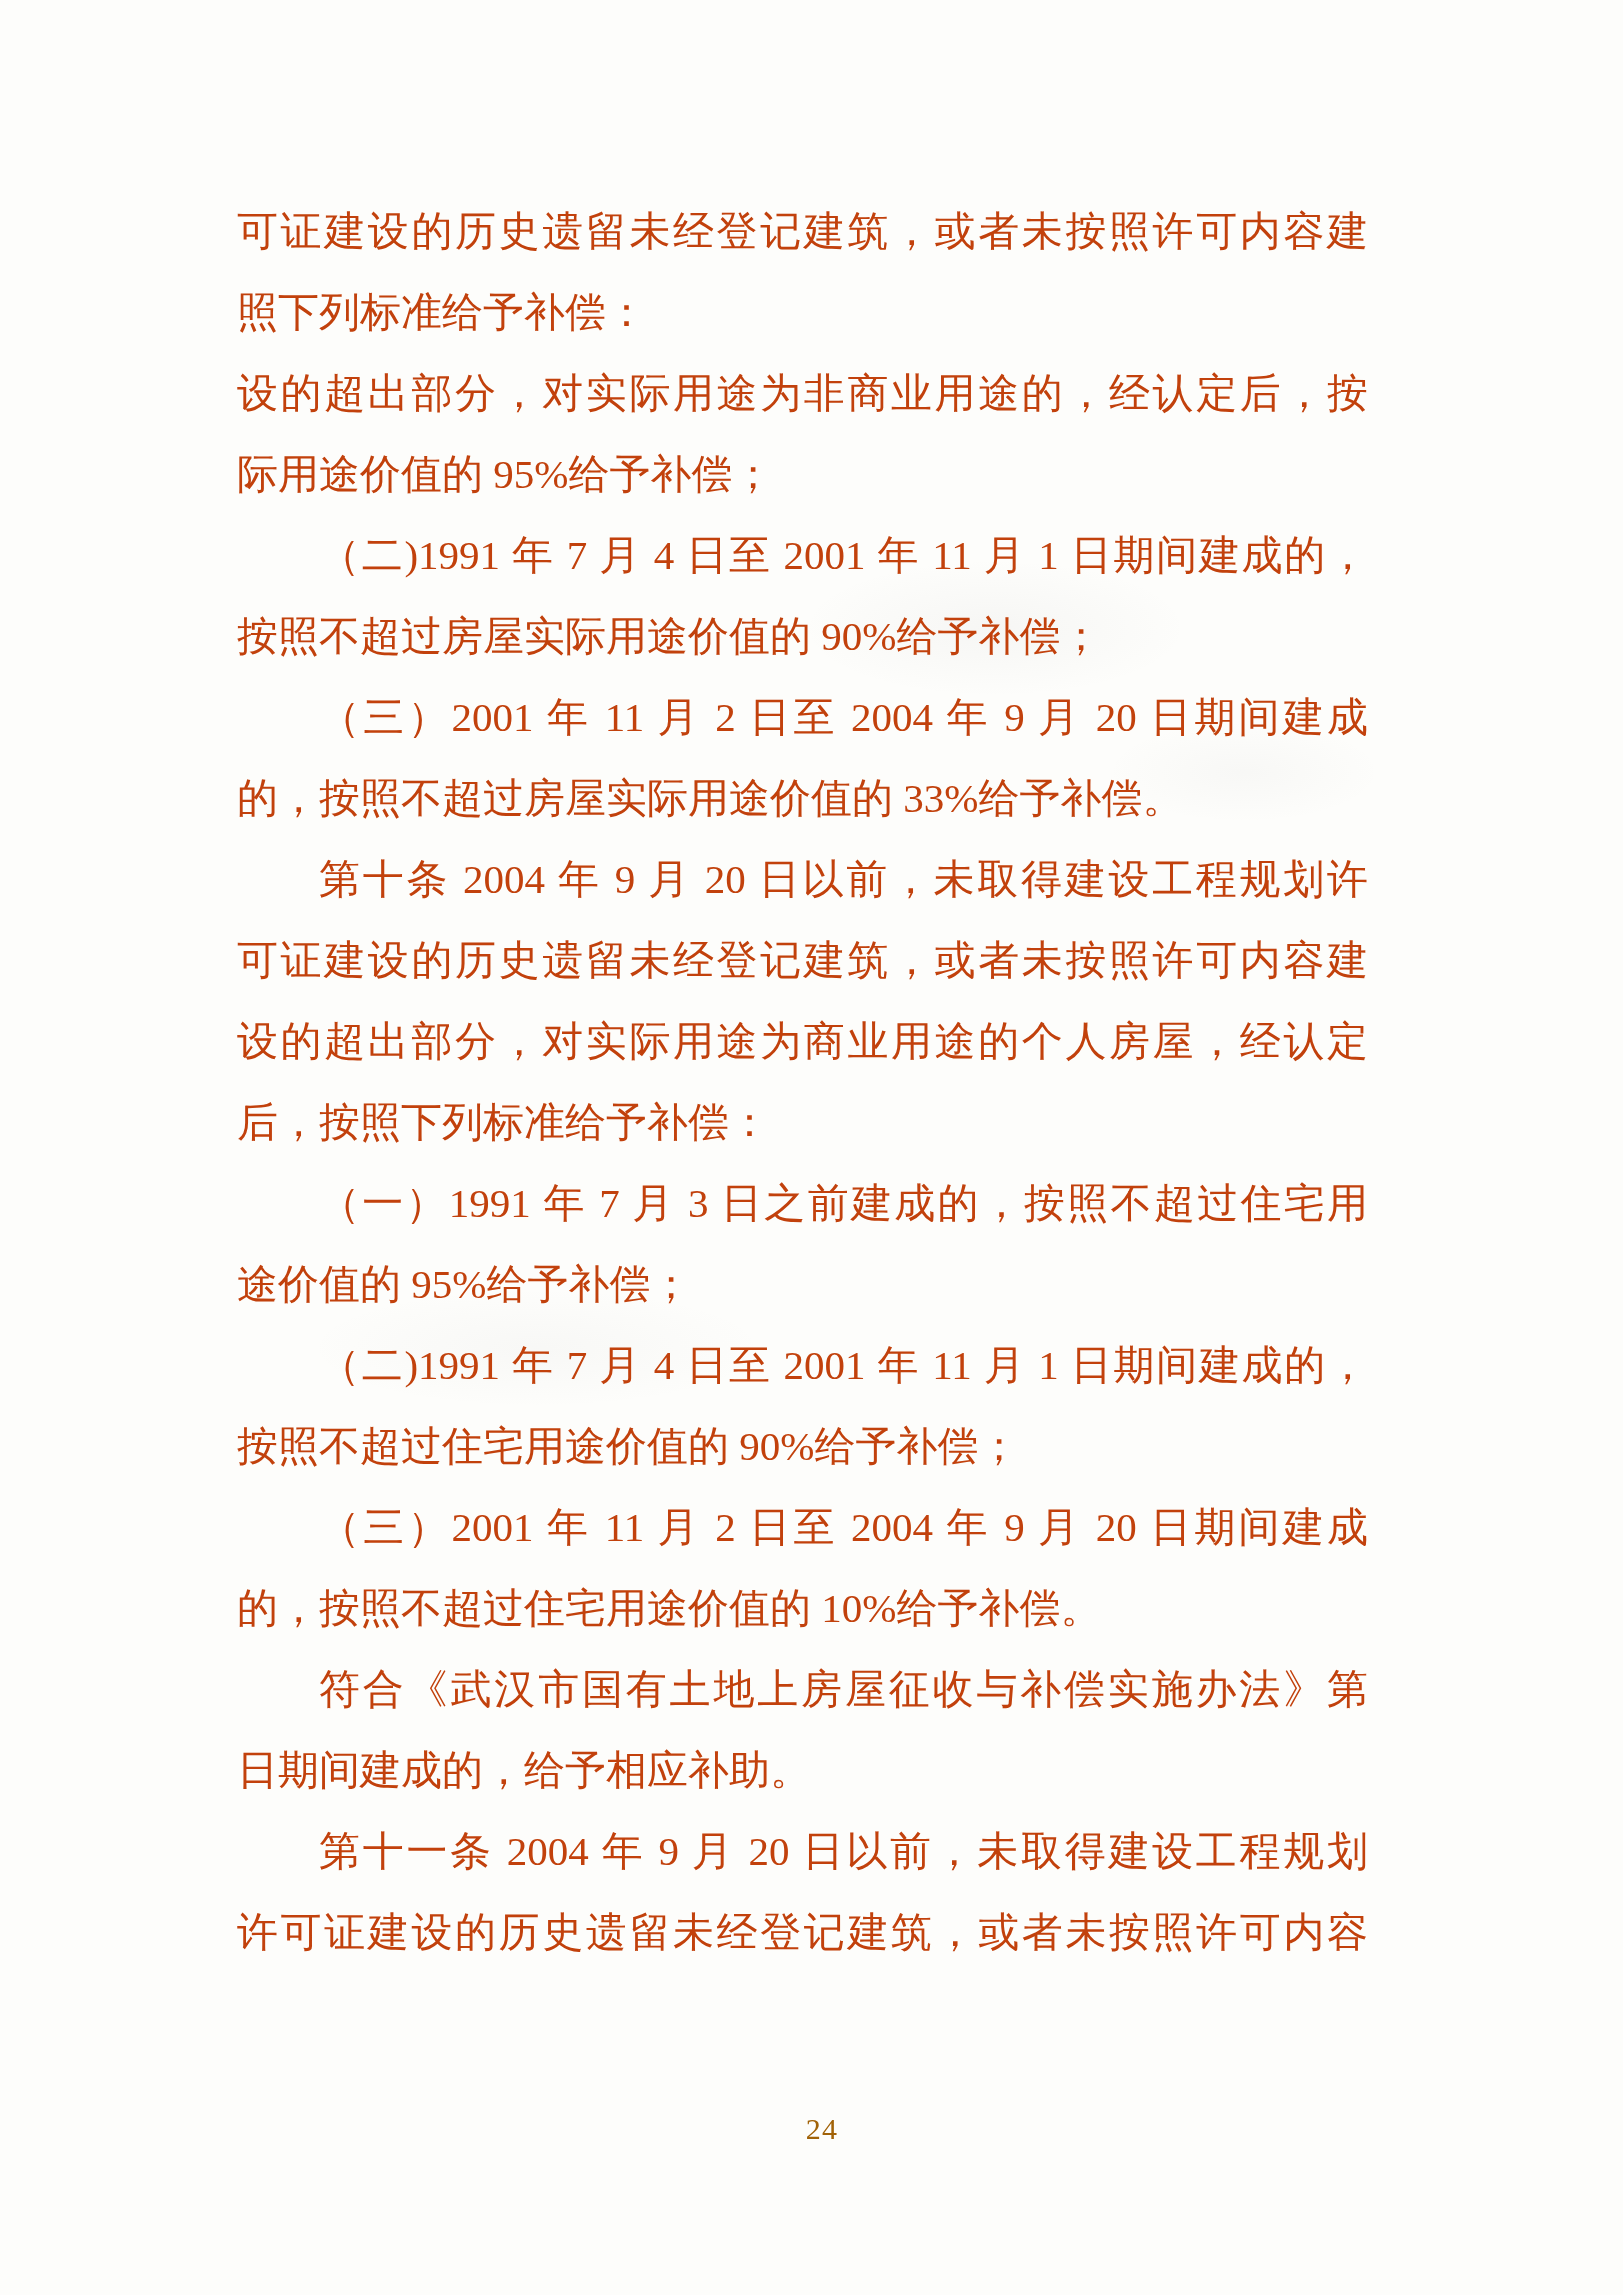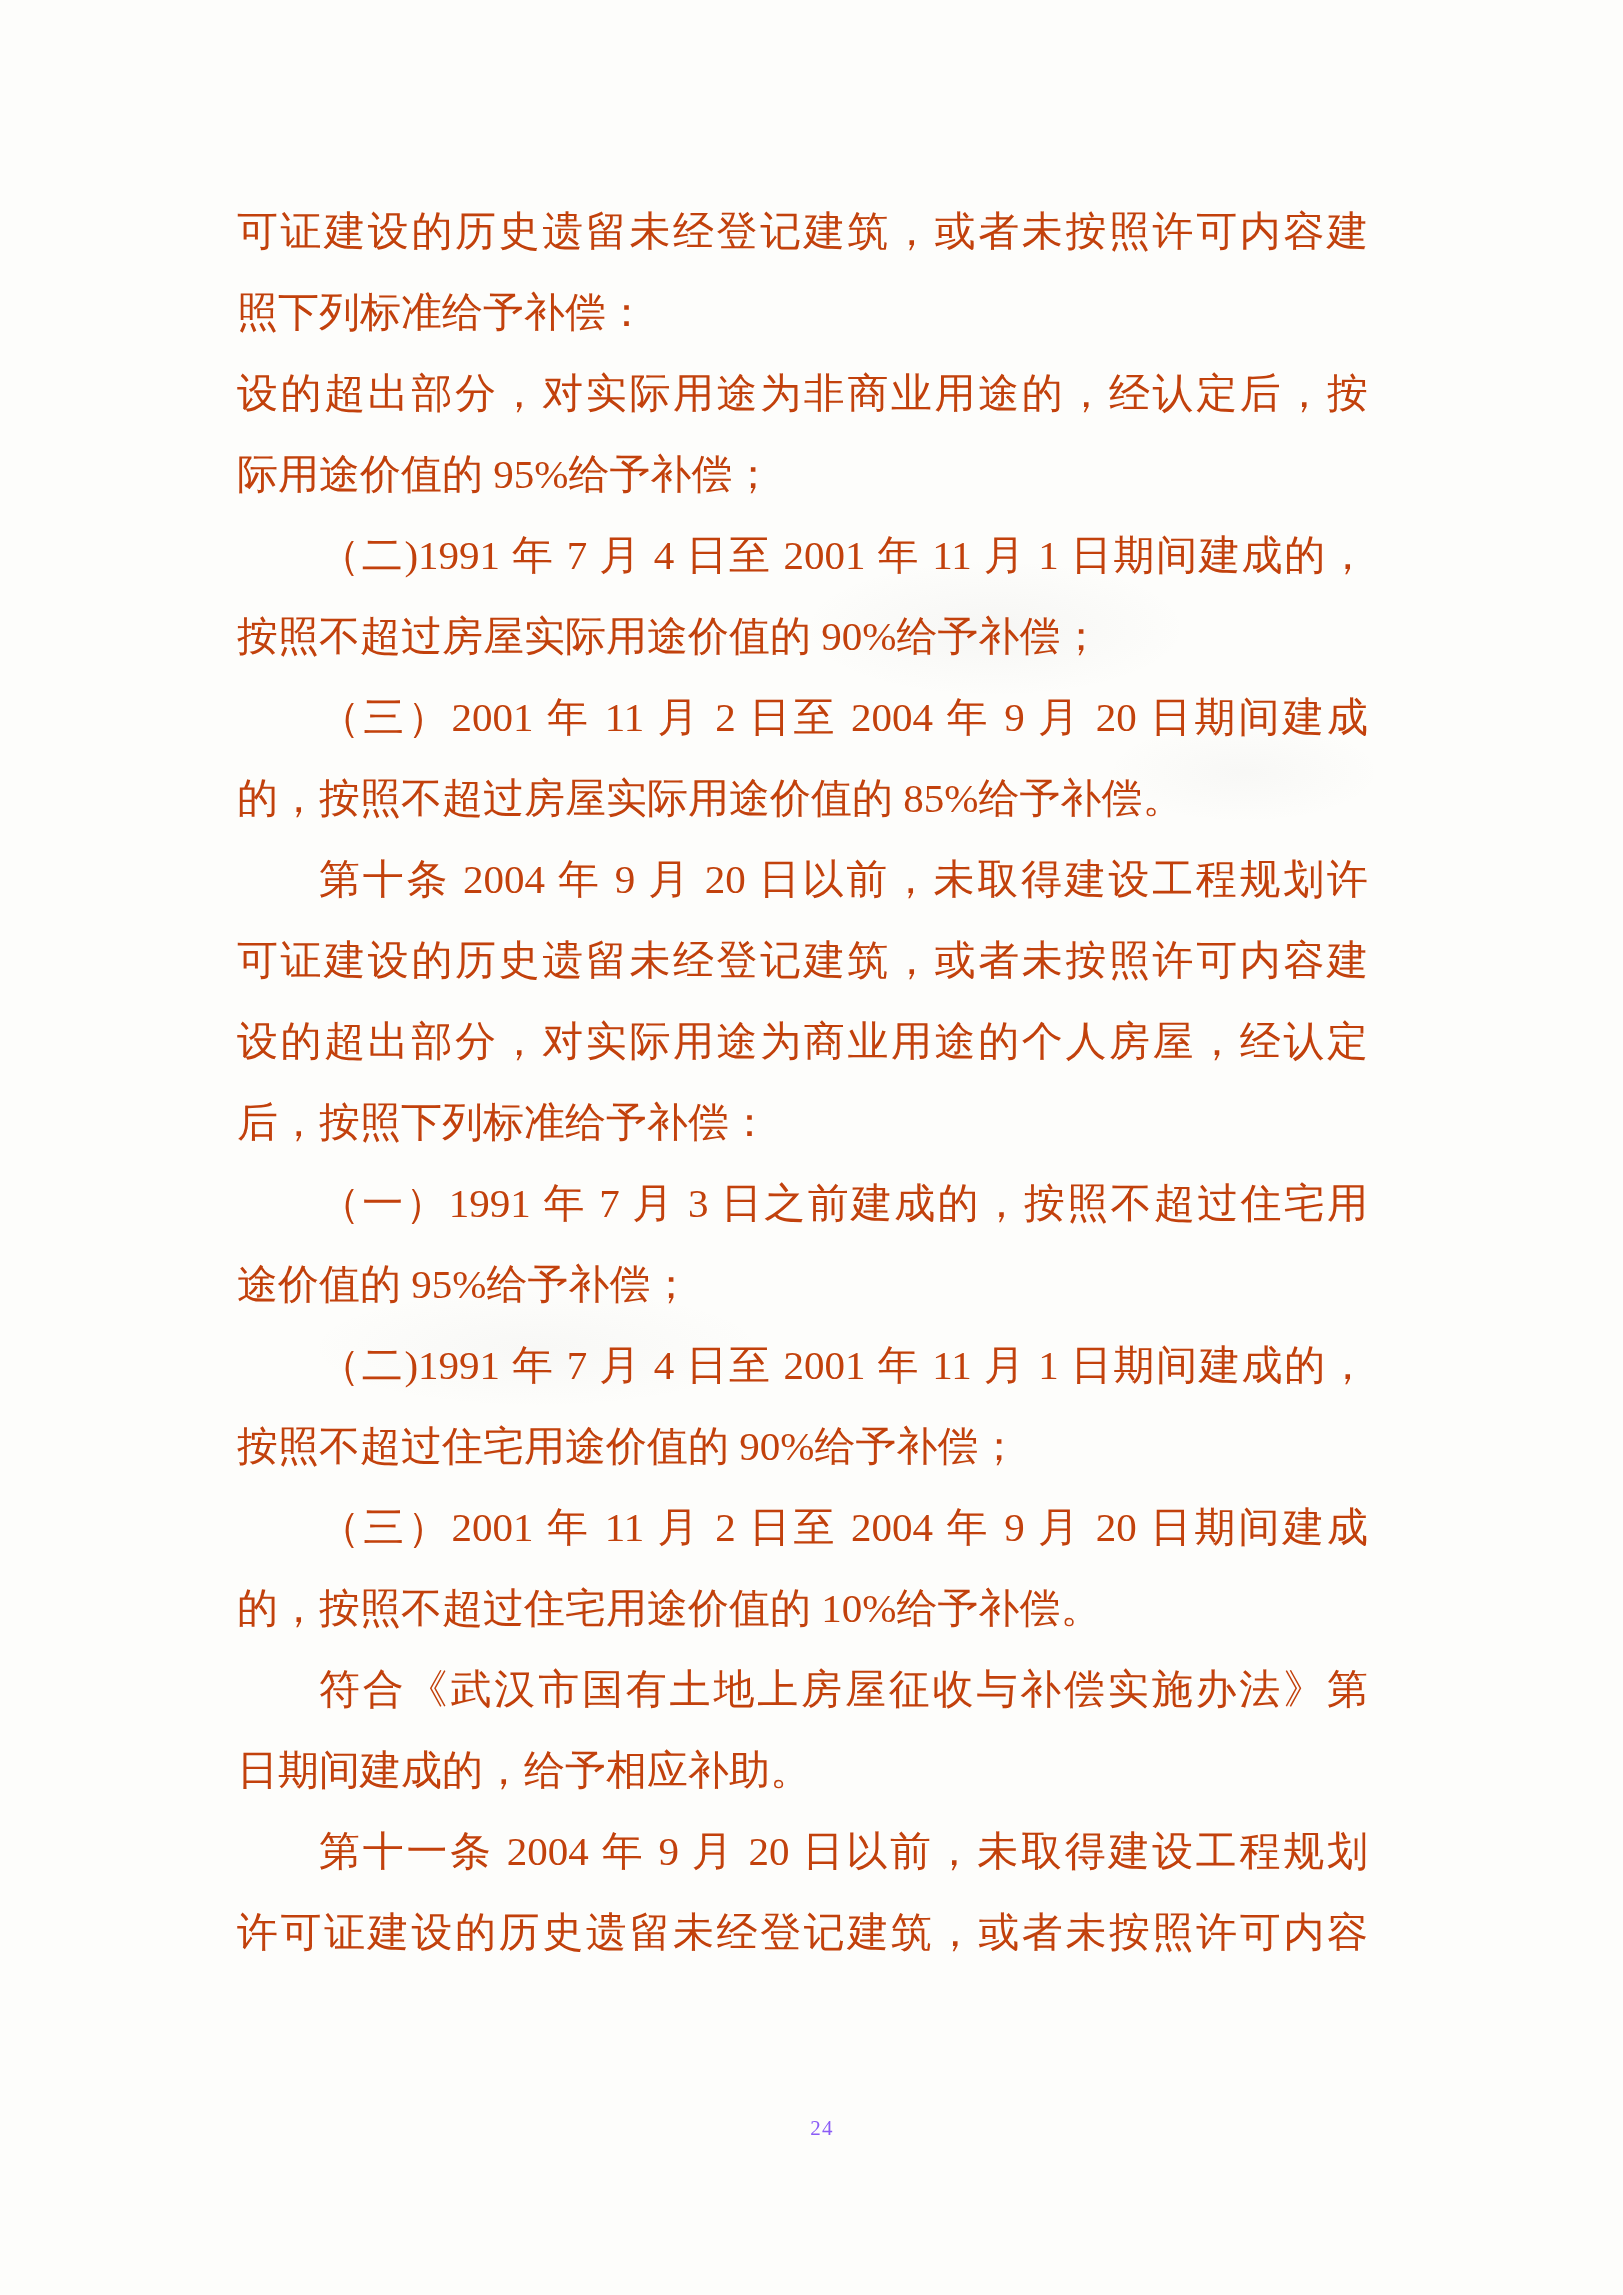--- a/index.html
+++ b/index.html
@@ -46,40 +46,40 @@
 
   .footer {
     position: absolute;
     left: 0;
     width: 1623px;
     top: 2109px;
     text-align: center;
   }
   .pagenum {
     display: inline-block;
-    font-size: 21px;
+    font-size: 30px;
     line-height: 39px;
-    color: #8b5cf6;
+    color: #a16207;
     letter-spacing: 1.3px;
     transform: translateX(10.5px);
   }
 </style>
 </head>
 <body>
 
 <div class="page" style="background: rgb(253, 253, 251);">
   <div class="content" id="content" style="color: rgb(63, 63, 63);">
       <div class="line fill">可证建设的历史遗留未经登记建筑，或者未按照许可内容建</div>
       <div class="line">照下列标准给予补偿：</div>
       <div class="line fill">设的超出部分，对实际用途为非商业用途的，经认定后，按</div>
       <div class="line">际用途价值的 95%给予补偿；</div>
       <div class="line indent fill">（二)1991 年 7 月 4 日至 2001 年 11 月 1 日期间建成的，</div>
       <div class="line">按照不超过房屋实际用途价值的 90%给予补偿；</div>
       <div class="line indent fill">（三）2001 年 11 月 2 日至 2004 年 9 月 20 日期间建成</div>
-      <div class="line">的，按照不超过房屋实际用途价值的 85%给予补偿。</div>
+      <div class="line">的，按照不超过房屋实际用途价值的 33%给予补偿。</div>
       <div class="line indent fill">第十条 2004 年 9 月 20 日以前，未取得建设工程规划许</div>
       <div class="line fill">可证建设的历史遗留未经登记建筑，或者未按照许可内容建</div>
       <div class="line fill">设的超出部分，对实际用途为商业用途的个人房屋，经认定</div>
       <div class="line">后，按照下列标准给予补偿：</div>
       <div class="line indent fill">（一）1991 年 7 月 3 日之前建成的，按照不超过住宅用</div>
       <div class="line">途价值的 95%给予补偿；</div>
       <div class="line indent fill">（二)1991 年 7 月 4 日至 2001 年 11 月 1 日期间建成的，</div>
       <div class="line">按照不超过住宅用途价值的 90%给予补偿；</div>
       <div class="line indent fill">（三）2001 年 11 月 2 日至 2004 年 9 月 20 日期间建成</div>
       <div class="line">的，按照不超过住宅用途价值的 10%给予补偿。</div>

